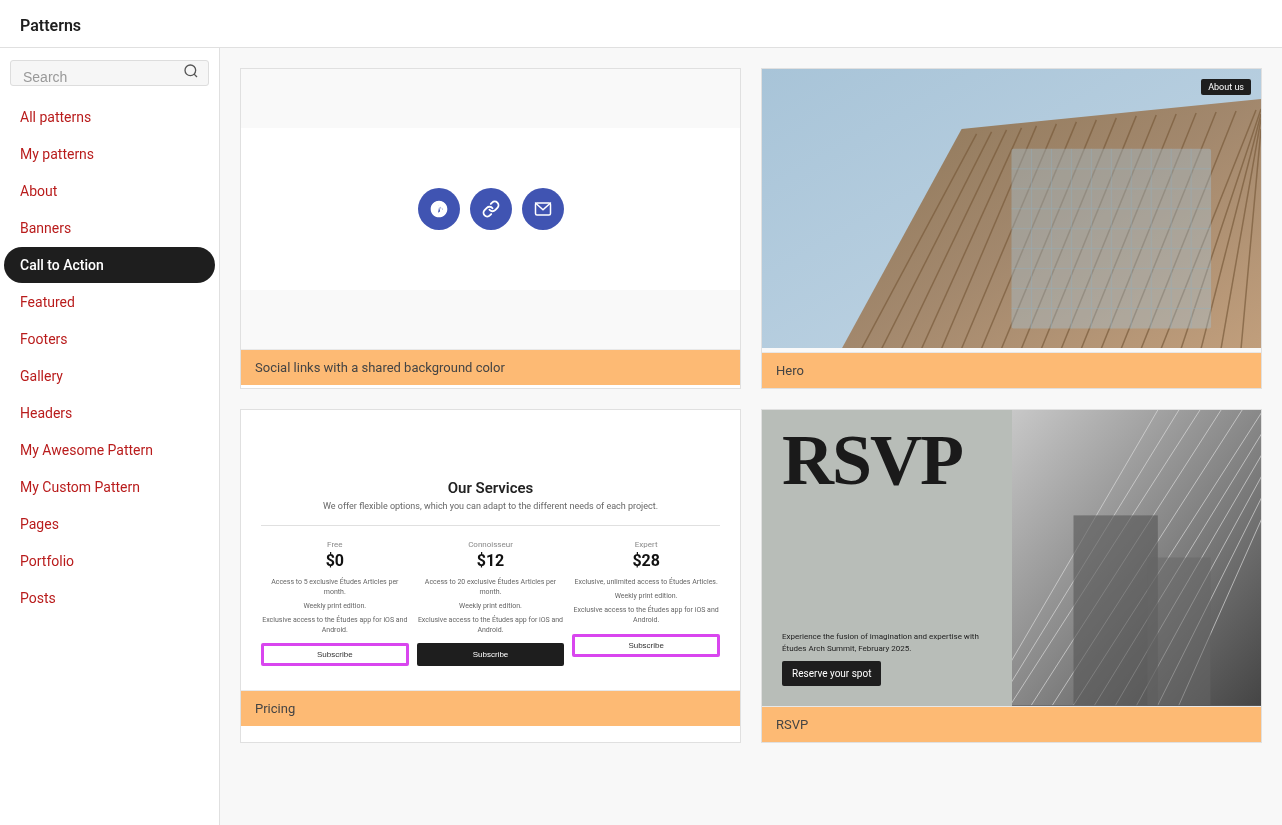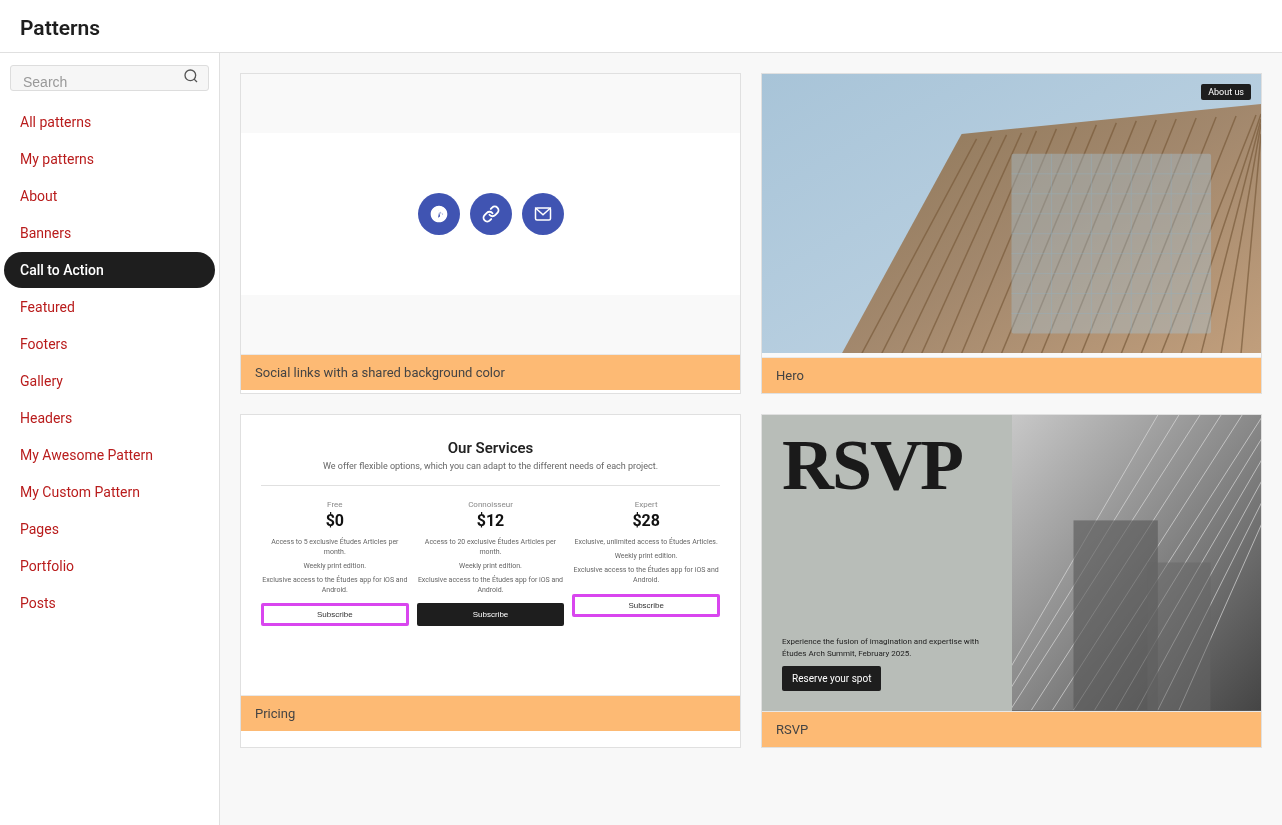--- a/index.html
+++ b/index.html
@@ -4,21 +4,21 @@
   <style>
     * { box-sizing: border-box; margin: 0; padding: 0; }
     body { font-family: -apple-system, BlinkMacSystemFont, "Segoe UI", Roboto, sans-serif; background: #fff; display: flex; flex-direction: column; height: 825px; overflow: hidden; }
     
     .app-header {
       padding: 16px 20px 12px;
       border-bottom: 1px solid #e0e0e0;
       background: #fff;
     }
     .app-title {
-      font-size: 21px;
+      font-size: 16px;
       font-weight: 600;
       color: #1e1e1e;
     }
     
     .app-body {
       display: flex;
       flex: 1;
       overflow: hidden;
     }
     
@@ -443,21 +443,21 @@
                 <line x1="250" y1="220" x2="450" y2="220"></line>
                 <line x1="250" y1="240" x2="450" y2="240"></line>
               </g>
             </svg>
           </div>
         </div>
         <div class="pattern-label">Hero</div>
       </div>
 
       <div class="pattern-card">
-        <div class="pattern-preview" style="align-items:flex-start; background:#fff;">
+        <div class="pattern-preview" style="align-items:flex-end; background:#fff;">
           <div class="pricing-preview">
             <div class="pricing-title">Our Services</div>
             <div class="pricing-subtitle">We offer flexible options, which you can adapt to the different needs of each project.</div>
             <hr class="pricing-divider">
             <div class="pricing-cols">
 
               <div>
                 <div class="pricing-col-header">Free</div>
                 <div class="pricing-price">$0</div>
                 <div class="pricing-feature">Access to 5 exclusive Études Articles per month.</div>

